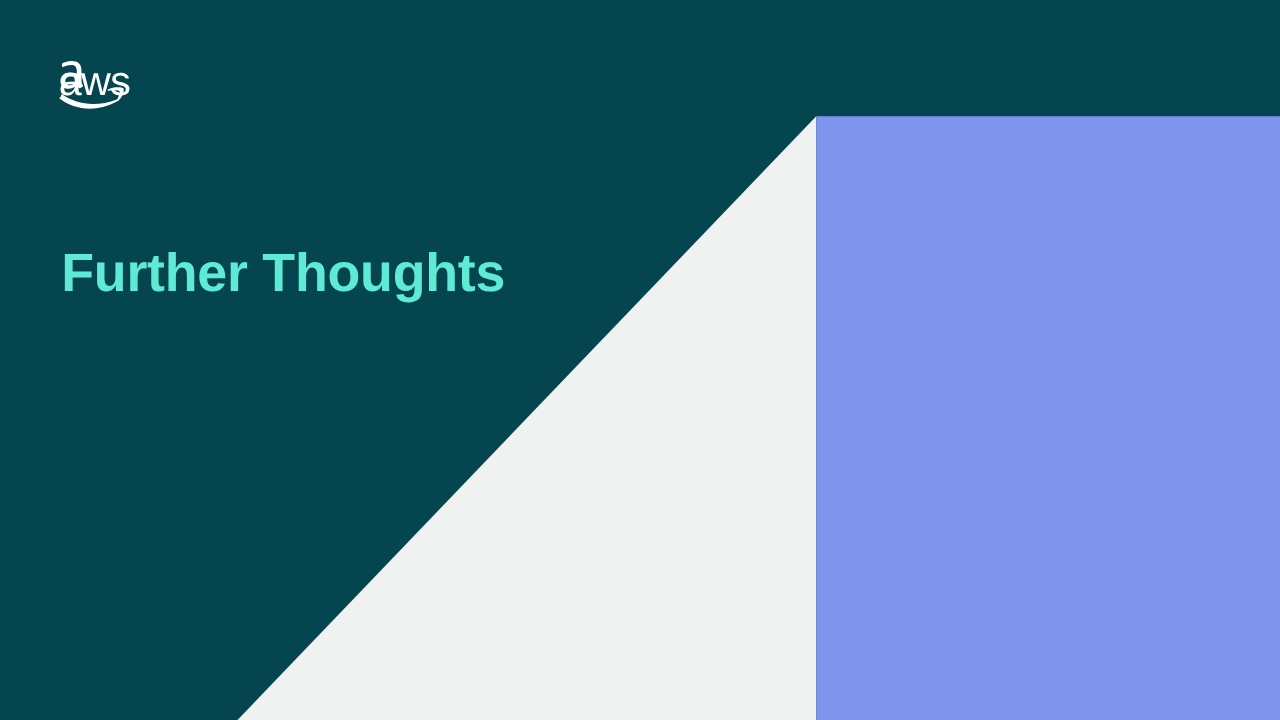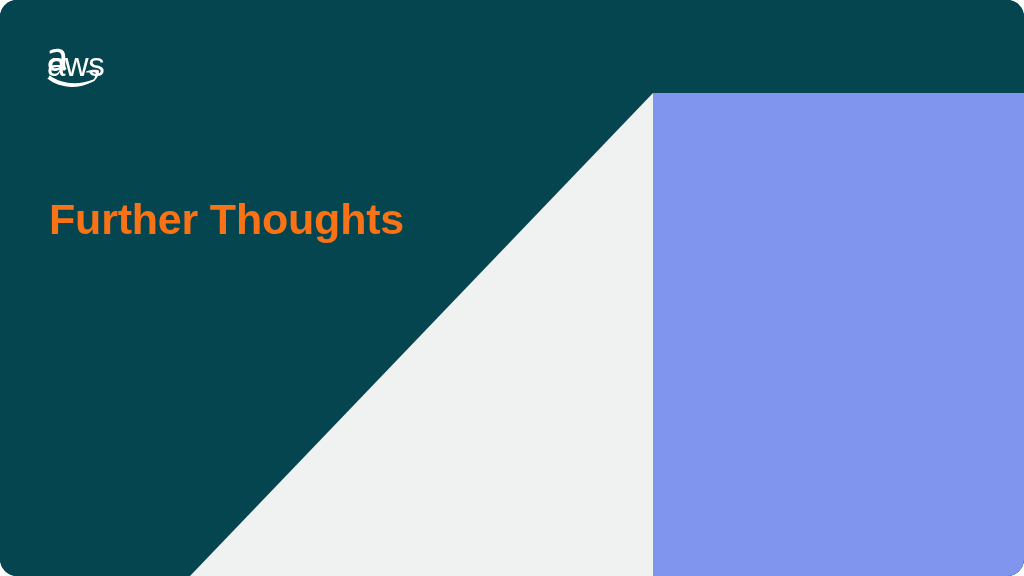--- a/index.html
+++ b/index.html
@@ -7,21 +7,20 @@
     padding: 0;
     background: #ffffff;
   }
   #slide {
     position: relative;
     width: 1024px;
     height: 576px;
     overflow: hidden;
     background: #04454f;
     font-family: "Liberation Sans", sans-serif;
-    border-radius: 17px;
   }
 
   
   .shape-layer {
     position: absolute;
     left: 0;
     top: 0;
     width: 1024px;
     height: 576px;
   }
@@ -42,21 +41,21 @@
 
   
   #title-block {
     position: absolute;
     left: 49px;
     top: 193px;
     width: 520px;
   }
   #title-block .title-line {
     display: block;
-    color: #f97316;
+    color: #5eead4;
     font-family: "Liberation Sans", sans-serif;
     font-size: 43px;
     font-weight: bold;
     line-height: 53px;
     letter-spacing: -0.2px;
     white-space: nowrap;
   }
 </style>
 </head>
 <body>

